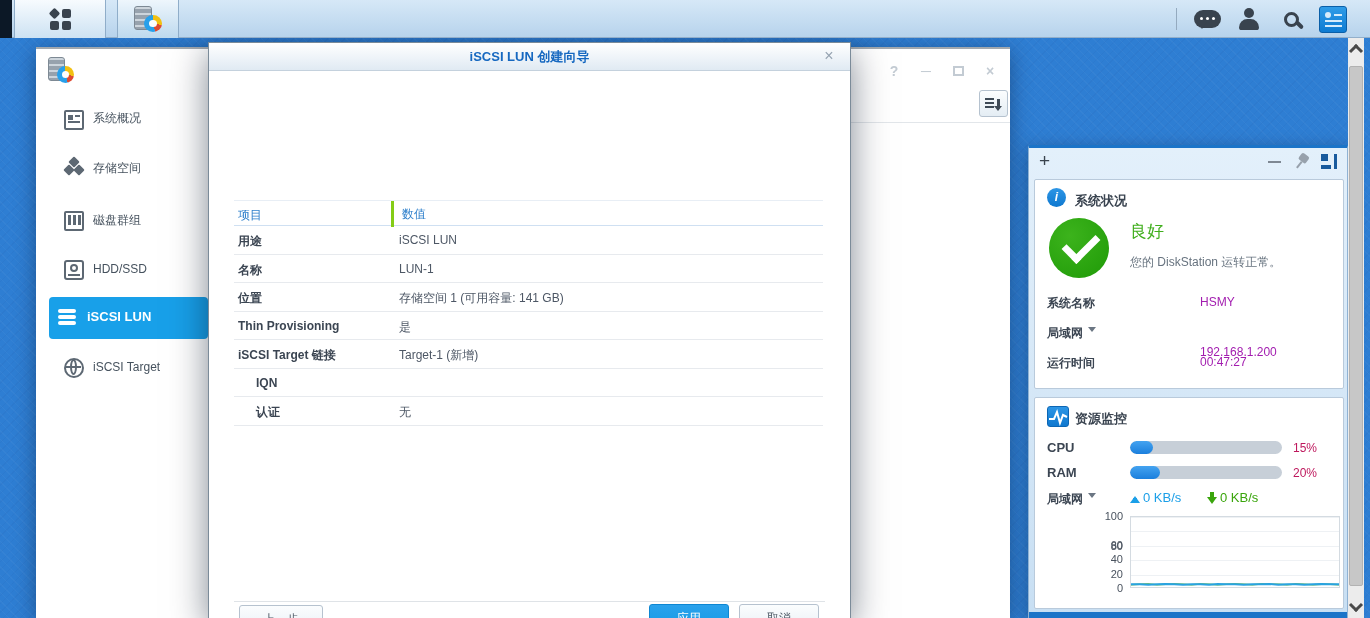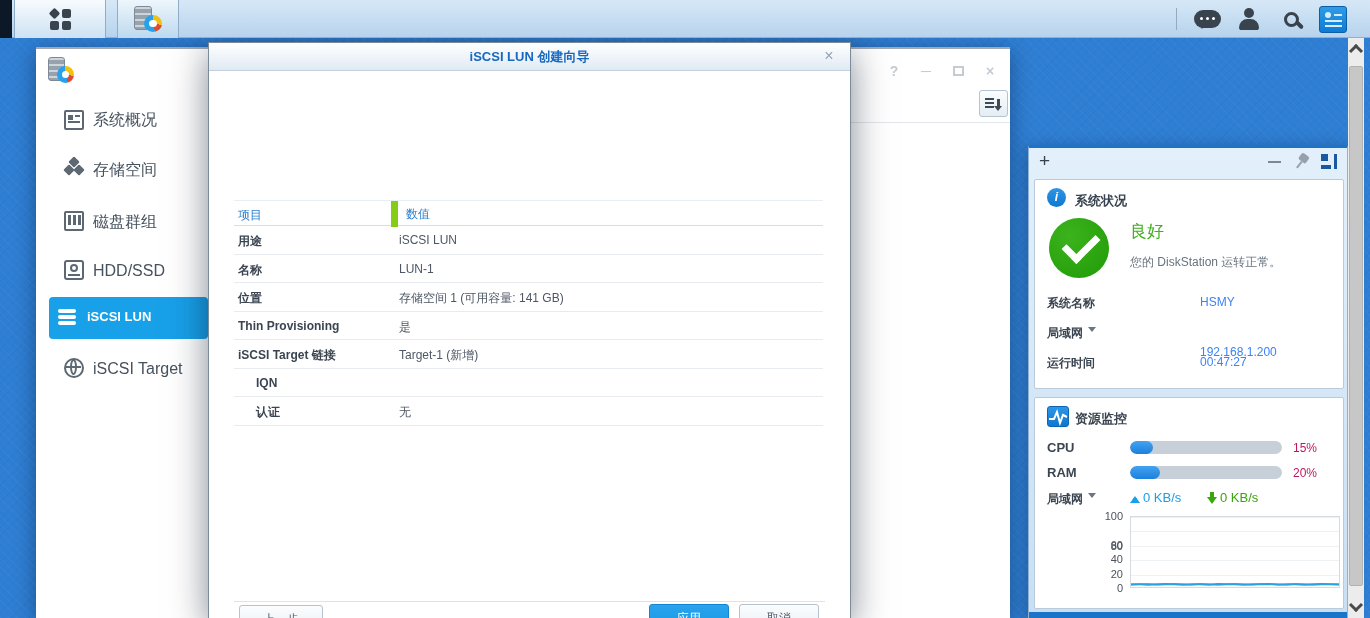--- a/index.html
+++ b/index.html
@@ -60,21 +60,21 @@
   .win-ctl .maxbox { display:inline-block; width:11px; height:10px; border:2px solid #c3cbd3; margin-top:3px; }
   .sort-btn { position:absolute; right:2px; top:41px; width:29px; height:27px; background:linear-gradient(#fbfdfe,#e4edf4);
     border:1px solid #b5c2cf; border-radius:3px; cursor:pointer; }
   .sort-glyph { position:absolute; left:5px; top:7px; }
   .sort-glyph .bar { display:block; width:9px; height:2px; background:#3e4a56; margin-bottom:2px; }
   .sort-glyph .arr { position:absolute; left:12px; top:1px; width:3px; height:7px; background:#3e4a56; }
   .sort-glyph .arr::after { content:""; position:absolute; left:-3px; top:7px; border:4.5px solid transparent; border-top:5px solid #3e4a56; }
 
   
   .side-item { position:absolute; left:6px; width:196px; height:30px; cursor:pointer; }
-  .side-item .lbl { position:absolute; left:51px; top:7px; font-size:16px; color:#46525e; }
+  .side-item .lbl { position:absolute; left:51px; top:7px; font-size:12px; color:#46525e; }
   .side-item .ic { position:absolute; left:22px; top:5px; width:20px; height:20px; }
   .side-sel { position:absolute; left:13px; width:159px; height:42px; background:#18a0e9; border-radius:4px; cursor:pointer; }
   .side-sel .lbl { position:absolute; left:38px; top:12px; font-size:13px; font-weight:600; color:#fff; }
   .side-sel .ic { position:absolute; left:9px; top:11px; width:20px; height:20px; }
   
   .ic-card { position:relative; width:20px; height:16px; margin-top:2px; border:2px solid #5d6873; border-radius:2px; }
   .ic-card .d { position:absolute; left:2px; top:3px; width:5px; height:5px; background:#5d6873; }
   .ic-card .r1 { position:absolute; left:9px; top:3px; width:5px; height:2px; background:#5d6873; }
   .ic-card .r2 { position:absolute; left:2px; top:9px; width:12px; height:2px; background:#5d6873; }
   .ic-cubes { position:relative; width:20px; height:20px; }
@@ -104,21 +104,21 @@
   .dlg-header { position:absolute; left:0; top:28px; width:100%; height:115px;
     background:linear-gradient(125deg,#2ea6f2 0%,#0e82dd 70%,#0a74cc 100%); overflow:hidden; }
   .dlg-header svg { position:absolute; left:0; top:0; }
   .dlg-h-title { position:absolute; left:29px; top:20px; font-size:17px; font-weight:bold; color:#fff; }
   .dlg-h-sub { position:absolute; left:29px; top:52px; font-size:12.5px; color:#eaf5fd; }
 
   .stable { position:absolute; left:25px; top:157px; width:589px; }
   .thead { position:relative; height:26px; border-top:1px solid #e8eef5; border-bottom:1px solid #cfe0f2; }
   .thead span { position:absolute; top:6px; font-size:12px; color:#2f80cc; }
   .thead .c1 { left:4px; }
-  .thead .c2 { left:157px; padding-left:8px; border-left:7px solid #84cc16; top:0; line-height:26px; height:26px; }
+  .thead .c2 { left:157px; padding-left:8px; border-left:3px solid #84cc16; top:0; line-height:26px; height:26px; }
   .trow { position:relative; height:28.5px; border-bottom:1px solid #e7eaee; }
   .trow .tl { position:absolute; left:4px; top:7px; font-size:12px; font-weight:bold; color:#3b4552; }
   .trow .tl.ind { left:22px; }
   .trow .tv { position:absolute; left:165px; top:7px; font-size:12px; color:#4d5765; }
 
   .dlg-footline { position:absolute; left:25px; right:25px; top:558px; height:1px; background:#dfe3e7; }
   .btn { position:absolute; height:28px; border-radius:3px; font-size:12px; text-align:center; line-height:26px; cursor:pointer; }
   .btn.gray { background:linear-gradient(#fbfdfe,#e9eff5); border:1px solid #b6c2cf; color:#4e5a66; }
   .btn.blue { background:linear-gradient(#2ba2ec,#149ae4); border:1px solid #0f87d2; color:#fff; }
 
@@ -144,21 +144,21 @@
     color:#fff; font-size:12px; font-weight:bold; font-style:italic; text-align:center; line-height:19px; }
   .rm-ic { position:absolute; left:12px; top:8px; width:22px; height:21px; border-radius:3px; background:linear-gradient(#2d96e6,#0f78cf); border:1px solid #0c66b4; }
 
   .gcheck { position:absolute; left:14px; top:38px; width:60px; height:60px; border-radius:50%;
     background:radial-gradient(circle at 35% 30%,#3cb31c,#1f9a07); }
   .gcheck::after { content:""; position:absolute; left:15px; top:16px; width:27px; height:14px;
     border-left:7px solid #fff; border-bottom:7px solid #fff; transform:rotate(-45deg); }
   .w-status { position:absolute; left:95px; top:40px; font-size:17px; color:#3fae1c; }
   .w-status-desc { position:absolute; left:95px; top:74px; font-size:12px; color:#67737f; }
   .wrow-l { position:absolute; left:12px; font-size:12px; font-weight:bold; color:#3b4552; }
-  .wrow-v { position:absolute; left:165px; font-size:12px; color:#3b82f6; }
+  .wrow-v { position:absolute; left:165px; font-size:12px; color:#a21caf; }
   .caret { display:inline-block; width:0; height:0; border:4px solid transparent; border-top:5px solid #6b7683; margin-left:5px; vertical-align:1px; }
 
   .meter { position:absolute; left:95px; width:152px; height:13px; background:#c7cfd8; border-radius:7px; overflow:hidden; }
   .meter i { display:block; height:100%; background:linear-gradient(#44a3f0,#1b7fdd); border-radius:7px; }
   .pct { position:absolute; left:258px; font-size:12px; color:#be185d; }
   .net-up { color:#1b9fe8; font-size:13px; } .net-dn { color:#3aa50c; font-size:13px; }
   .arr { display:inline-block; position:relative; width:10px; height:13px; margin-right:3px; vertical-align:-2px; }
   .arr .tri { position:absolute; left:0; top:0; width:0; height:0; border:5px solid transparent; }
   .arr .stm { position:absolute; left:3px; width:4px; height:5px; }
   .arr.up .tri { border-bottom:7px solid #1b9fe8; } .arr.up .stm { top:7px; background:#1b9fe8; }

